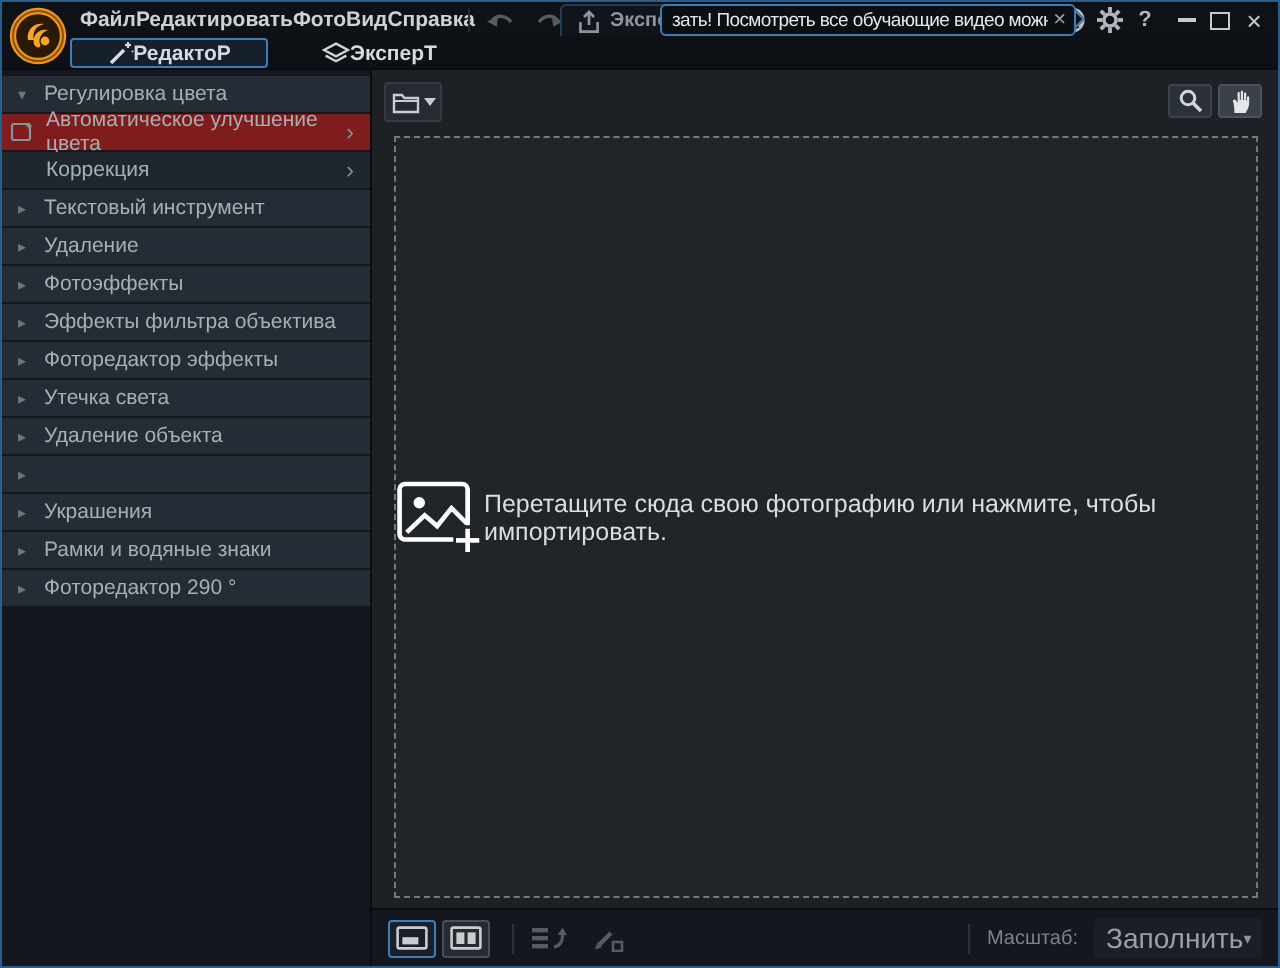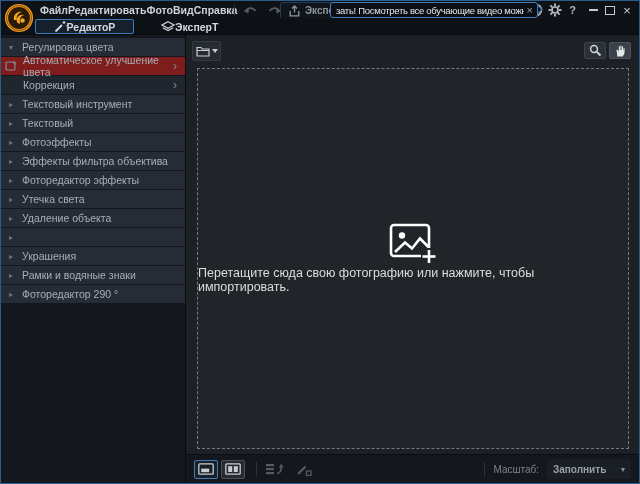--- a/index.html
+++ b/index.html
@@ -61,32 +61,32 @@
   .srow.sub.first { background:#7f1d1d; }
   .srow .sub-icon { position:absolute; left:4px; top:3px; }
   .srow .chev { position:absolute; right:8px; font-size:12px; color:#878e97; line-height:1; }
   
   .main { flex:1; position:relative; background:#1d2025; }
   .m-toolbar-btn { position:absolute; display:flex; align-items:center; justify-content:center; border-radius:2px; }
   .folder-btn { left:6px; top:6px; width:29px; height:20px; background:#262b32; border:1px solid #353b43; gap:2px; }
   .zoom-btn { right:33px; top:7px; width:22px; height:17px; background:#2b3138; border:1px solid #3c434b; }
   .hand-btn { right:8px; top:7px; width:22px; height:17px; background:#3a414b; border:1px solid #4a525c; }
   .canvas { position:absolute; top:33px; left:11px; right:10px; bottom:34px; background:#212429; border:1px dashed #75797f; }
-  .dropzone { position:absolute; inset:0; display:flex; flex-direction:column; align-items:center; justify-content:center; gap:1px; cursor:pointer; }
+  .dropzone { position:absolute; inset:0; display:flex; flex-direction:row; align-items:center; justify-content:center; gap:1px; cursor:pointer; }
   .drop-text { font-size:12.5px; color:#dcdde0; }
   
   .statusbar { position:absolute; left:0; right:0; bottom:0; height:29px; background:#14171d; border-top:1px solid #0a0d11; display:flex; align-items:center; padding:0 8px; }
   .view-btn { width:24px; height:19px; display:flex; align-items:center; justify-content:center; border-radius:2px; margin-right:3px; }
   .view-btn.sel { border:1px solid #3f7cb8; background:#1a2028; }
   .view-btn.unsel { border:1px solid #4a5059; background:#262b32; }
   .sb-sep { width:1px; height:15px; background:#2c313a; margin:0 8px; }
   .sb-icon { margin-right:12px; display:flex; align-items:center; }
   .scale-label { font-size:10px; color:#7d838b; margin-right:8px; }
   .scale-select { width:84px; height:20px; background:#1a1e25; border-radius:2px; display:flex; align-items:center; padding:0 6px; }
-  .scale-value { flex:1; font-size:10px; color:#9aa0a8;font-weight:bold; }
+  .scale-value { flex:1; font-size:14px; color:#9aa0a8; }
   .scale-caret { font-size:8px; color:#8d939b; }
 </style>
 </head>
 <body>
 
 <div class="window">
 
   <div class="titlebar">
     <div class="logo">
       <svg width="30" height="30" viewBox="0 0 30 30">
@@ -213,21 +213,21 @@
       <div class="srow sub">
         <span>Коррекция</span>
         <span class="chev">›</span>
       </div>
       <div class="srow header">
         <span class="arrow">▸</span>
         <span>Текстовый инструмент</span>
       </div>
       <div class="srow header">
         <span class="arrow">▸</span>
-        <span>Текстовый</span>
+        <span>Удаление</span>
       </div>
       <div class="srow header">
         <span class="arrow">▸</span>
         <span>Фотоэффекты</span>
       </div>
       <div class="srow header">
         <span class="arrow">▸</span>
         <span>Эффекты фильтра объектива</span>
       </div>
       <div class="srow header">

